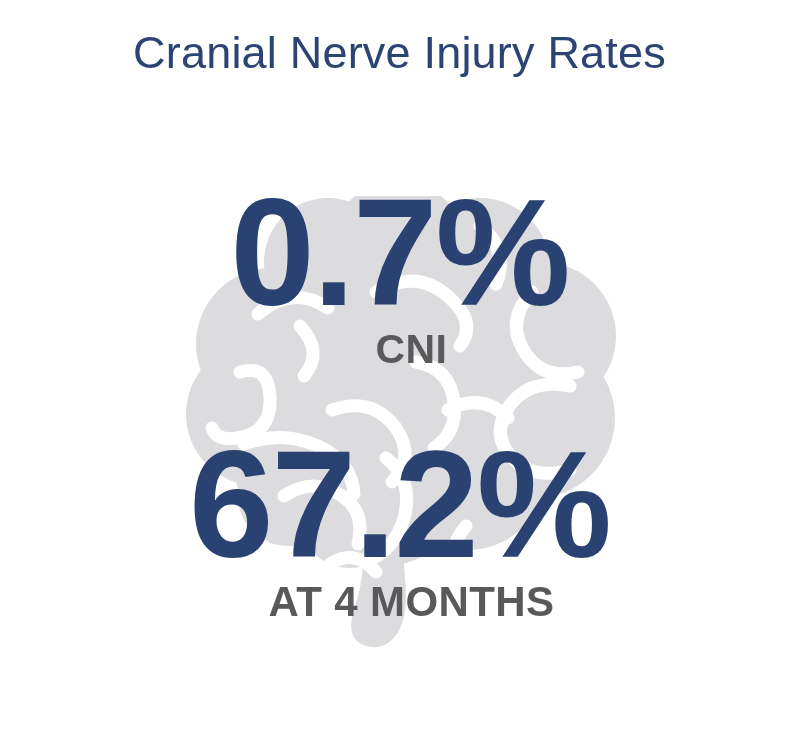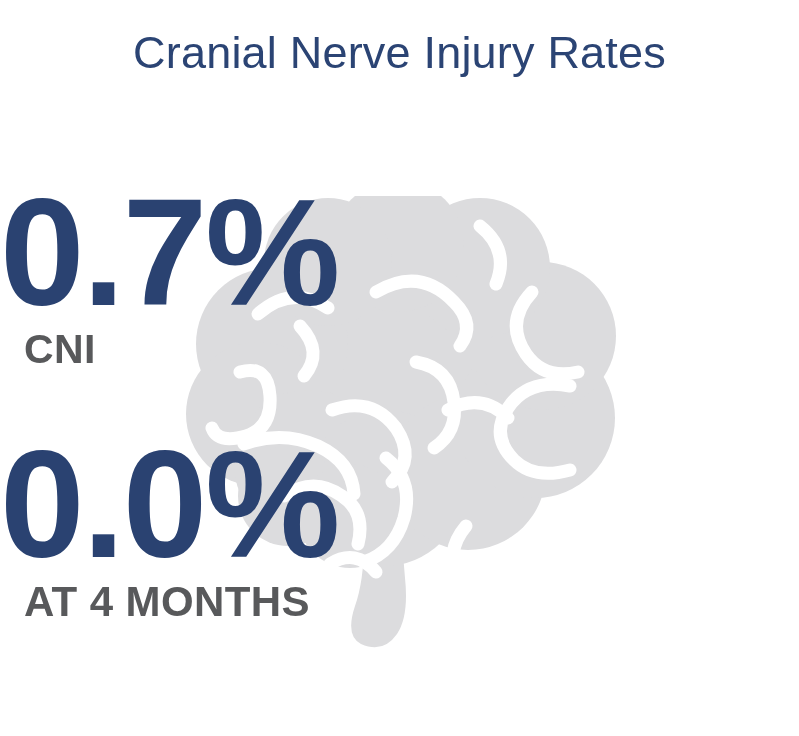--- a/index.html
+++ b/index.html
@@ -58,20 +58,21 @@
     position: absolute;
     left: 0;
     top: 0;
     width: 799px;
     height: 736px;
   }
 
   .stat-block {
     position: absolute;
     width: 799px;
+    text-align: center;
   }
 
   .stat-block.primary   { top: 176px; }
   .stat-block.secondary { top: 428px; }
 
   .stat-value {
     font-family: "Liberation Sans Narrow", "Liberation Sans", sans-serif;
     font-stretch: condensed;
     font-size: 152px;
     font-weight: 700;
@@ -146,20 +147,20 @@
   <div class="stats">
 
     <div class="stat-block primary">
       <div class="stat-value">0.7%</div>
       <div class="stat-label small">
         <span class="label-line">CNI</span>
       </div>
     </div>
 
     <div class="stat-block secondary">
-      <div class="stat-value">0.0%</div>
+      <div class="stat-value">67.2%</div>
       <div class="stat-label">
         <span class="label-line">AT 4 MONTHS</span>
       </div>
     </div>
 
   </div>
 </div>
 
 </body></html>

